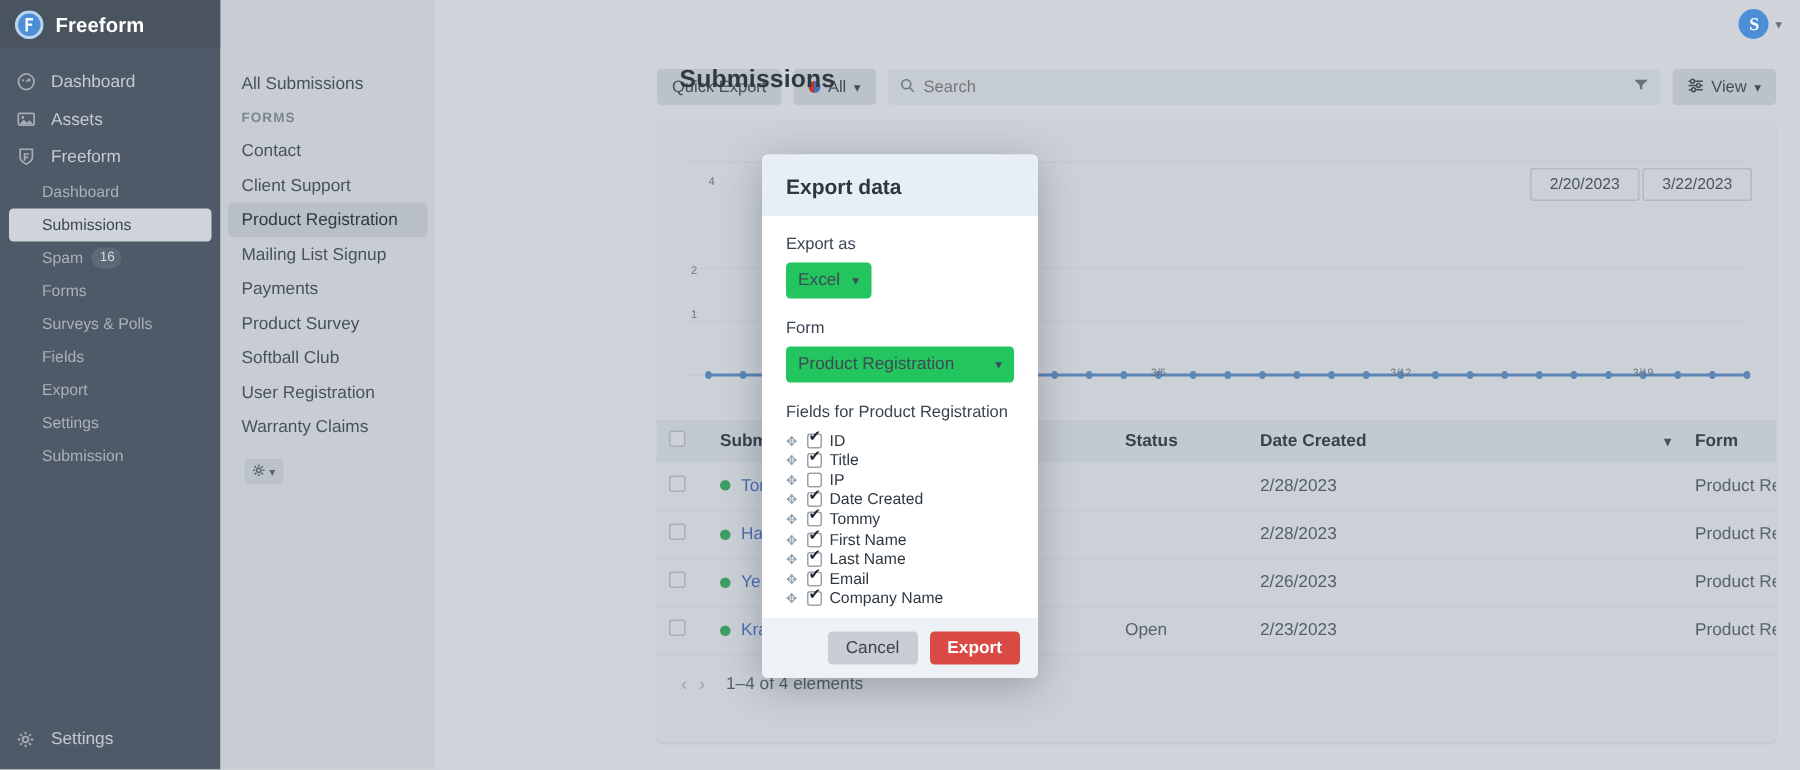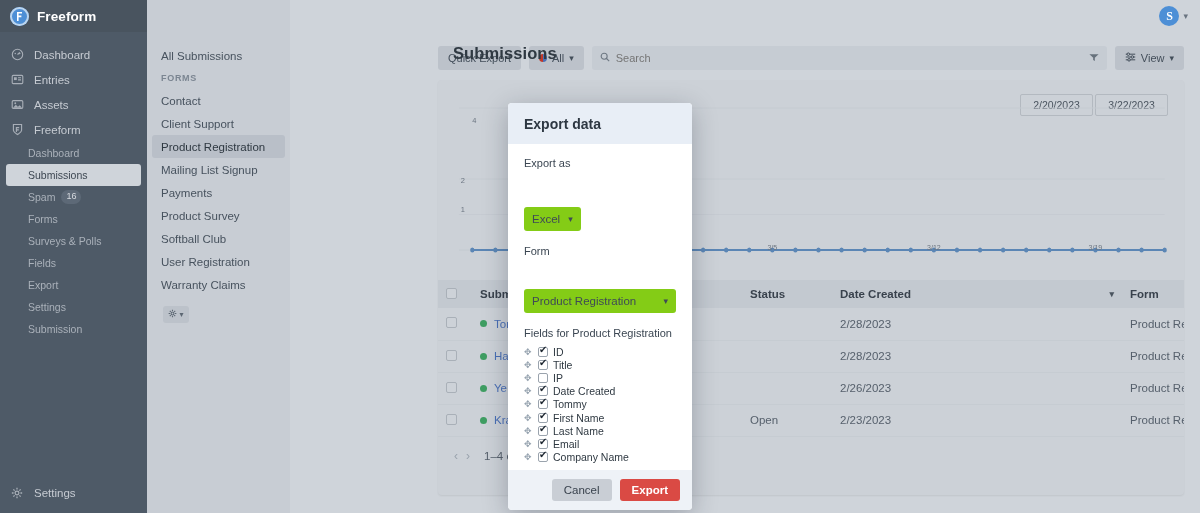--- a/index.html
+++ b/index.html
@@ -128,21 +128,21 @@
 
   
   .card {
     margin: 10px 16px 0 148px; background: #ccd1d7;
     border-radius: 4px; height: 415px; position: relative;
     box-shadow: 0 1px 2px rgba(0,0,0,.07);
     overflow: hidden;
   }
   .chart-area { position: relative; height: 200px; padding: 12px 16px 0 16px; }
   .date-inputs {
-    position: absolute; right: 16px; top: 14px; display: flex; gap: 2px;
+    position: absolute; right: 16px; top: 32px; display: flex; gap: 2px;
   }
   .date-inp {
     width: 73px; height: 22px; border: 1px solid #b3b9c0;
     background: #ccd1d7; border-radius: 2px;
     font-size: 10.5px; color: #4a545f;
     display: flex; align-items: center; justify-content: center;
   }
   .plot { position: absolute; left: 16px; top: 8px; right: 16px; bottom: 0; }
 
   
@@ -183,23 +183,23 @@
     box-shadow: 0 6px 26px rgba(20,30,45,.28);
     overflow: hidden;
   }
   .modal-head {
     background: #e8eef6; padding: 13px 16px 12px 16px;
     font-size: 14px; font-weight: 700; color: #2d3742;
   }
   .modal-body { padding: 13px 16px 6px 16px; background: #fff; }
   .lbl { font-size: 11px; font-weight: 400; color: #3b4652; margin-bottom: 6px; }
   .sel {
-    height: 24px; background: #84cc16; border-radius: 3px;
+    height: 24px; background: #22c55e; border-radius: 3px;
     display: inline-flex; align-items: center; gap: 8px;
-    padding: 0 8px; font-size: 11.5px; color: #3f4a56; margin-top: 32px;
+    padding: 0 8px; font-size: 11.5px; color: #3f4a56;
   }
   .sel.wide { display: flex; justify-content: space-between; width: 100%; }
   .gap { height: 14px; }
   .fieldlist { margin-top: 2px; }
   .fitem {
     display: flex; align-items: center; gap: 5px;
     height: 13.2px; font-size: 10.5px; color: #2f3942;
     white-space: nowrap;
   }
   .grip { color: #93a0ad; font-size: 9px; letter-spacing: -1px; width: 9px; }
@@ -240,30 +240,20 @@
       <div class="gn-item">
         <span class="gn-ic">
           <svg width="13" height="13" viewBox="0 0 14 14">
               <circle cx="7" cy="7" r="5.6" fill="none" stroke="#c6cbd2" stroke-width="1.2"></circle>
               <path d="M7 7l2.6-2.2" stroke="#c6cbd2" stroke-width="1.2" fill="none"></path>
               <circle cx="4.6" cy="6" r=".8" fill="#c6cbd2"></circle>
               <circle cx="9.4" cy="6" r=".8" fill="#c6cbd2"></circle>
             </svg>
         </span>
         <span>Dashboard</span>
-      </div>
-      <div class="gn-item">
-        <span class="gn-ic">
-          <svg width="13" height="13" viewBox="0 0 14 14">
-              <rect x="1.3" y="2.6" width="11.4" height="8.8" rx="1.2" fill="none" stroke="#c6cbd2" stroke-width="1.2"></rect>
-              <rect x="3.2" y="4.6" width="3" height="3" fill="#c6cbd2"></rect>
-              <path d="M7.6 5.2h3.2M7.6 7.4h3.2" stroke="#c6cbd2" stroke-width="1.1"></path>
-            </svg>
-        </span>
-        <span>Entries</span>
       </div>
       <div class="gn-item">
         <span class="gn-ic">
           <svg width="13" height="13" viewBox="0 0 14 14">
               <rect x="1.3" y="2.8" width="11.4" height="8.4" rx="1.2" fill="none" stroke="#c6cbd2" stroke-width="1.2"></rect>
               <circle cx="4.6" cy="5.7" r="1" fill="#c6cbd2"></circle>
               <path d="M2.2 10.4l3-3 2.2 2.1 2-1.8 2.4 2.7z" fill="#c6cbd2"></path>
             </svg>
         </span>
         <span>Assets</span>

